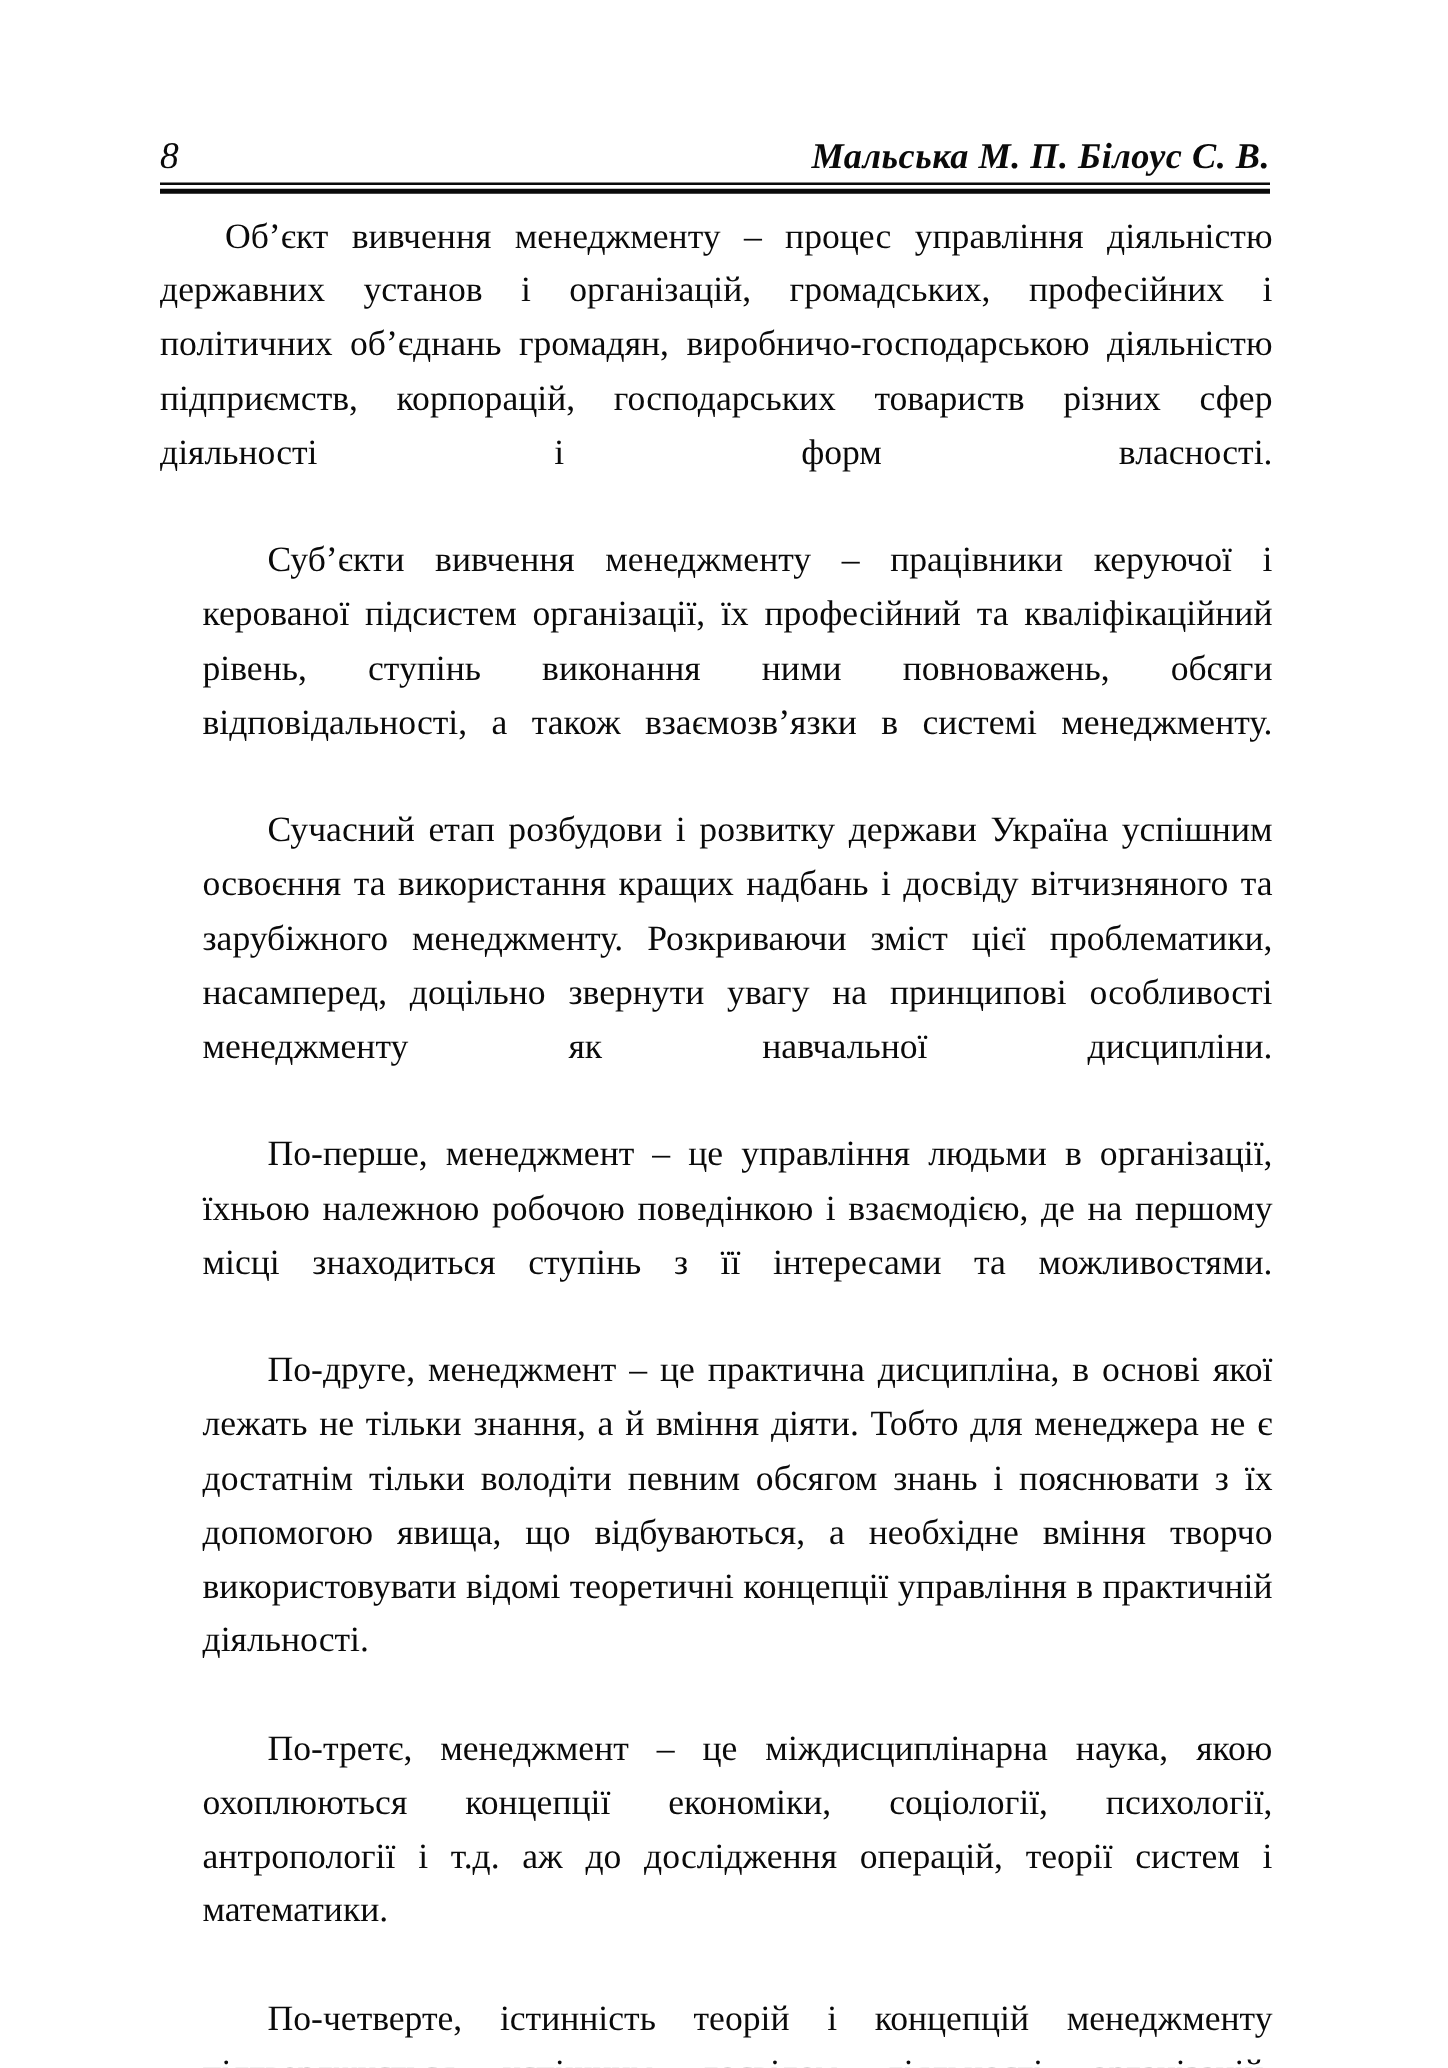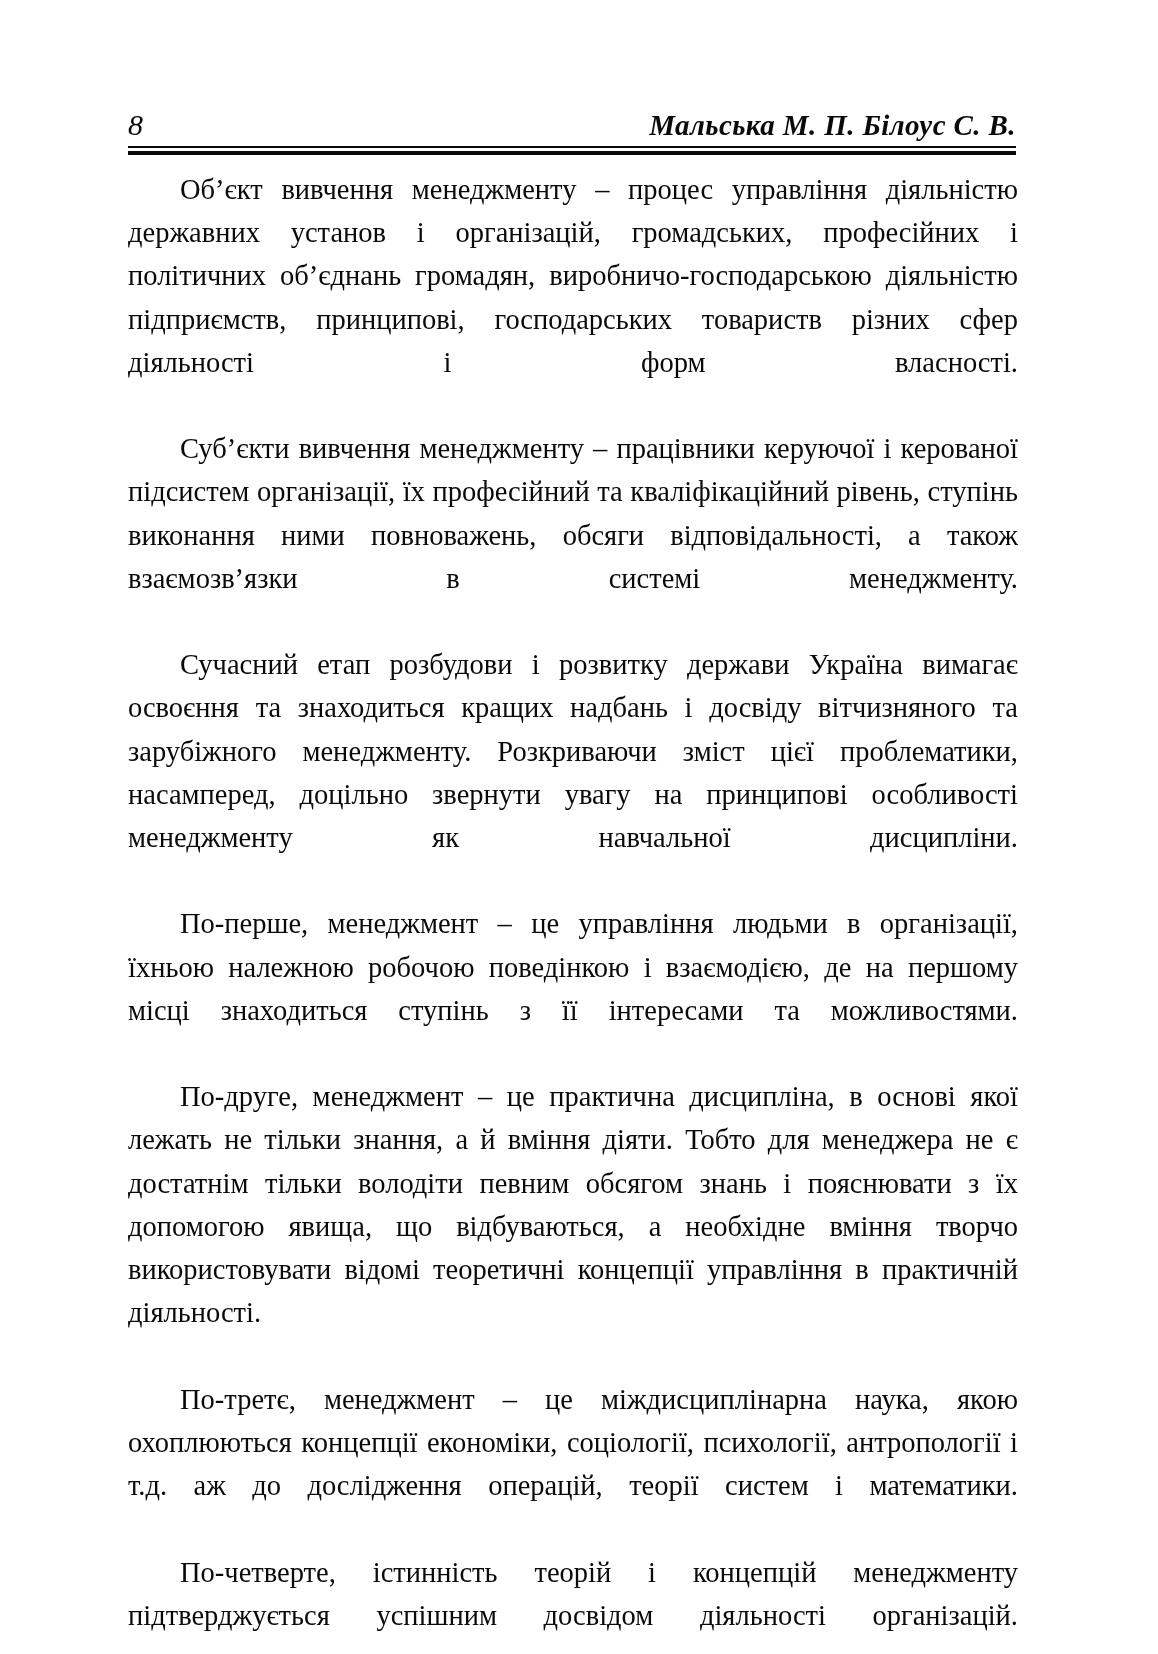--- a/index.html
+++ b/index.html
@@ -75,20 +75,21 @@
     margin: 0;
     font-size: 28.5px;
     line-height: 43.2px;
     text-align: justify;
     text-indent: 52px;
     hyphens: manual;
     word-spacing: 0.2px;
   }
   .para + .para {
     margin-top: 0;
+    margin-left: 34px;
   }
   
   .para::after {
     content: "";
     display: inline-block;
     width: 100%;
   }
 </style>
 </head>
 <body>
@@ -100,22 +101,22 @@
     <span class="head-title">Мальська М. П. Білоус С. В.</span>
   </div>
 
   <div class="rule-wrap">
     <div class="rule-thin"></div>
     <div class="rule-gap"></div>
     <div class="rule-thick"></div>
   </div>
 
   <div class="body-col">
-    <p class="para">Об’єкт вивчення менеджменту – процес управління діяльністю державних установ і організацій, громадських, професійних і політичних об’єднань громадян, виробничо-господарською діяльністю підприємств, принципові, господарських товариств різних сфер діяльності і форм власності.</p>
+    <p class="para">Об’єкт вивчення менеджменту – процес управління діяльністю державних установ і організацій, громадських, професійних і політичних об’єднань громадян, виробничо-господарською діяльністю підприємств, корпорацій, господарських товариств різних сфер діяльності і форм власності.</p>
     <p class="para">Суб’єкти вивчення менеджменту – працівники керуючої і керованої підсистем організації, їх професійний та кваліфікаційний рівень, ступінь виконання ними повноважень, обсяги відповідальності, а також взаємозв’язки в системі менеджменту.</p>
-    <p class="para">Сучасний етап розбудови і розвитку держави Україна вимагає освоєння та знаходиться кращих надбань і досвіду вітчизняного та зарубіжного менеджменту. Розкриваючи зміст цієї проблематики, насамперед, доцільно звернути увагу на принципові особливості менеджменту як навчальної дисципліни.</p>
+    <p class="para">Сучасний етап розбудови і розвитку держави Україна успішним освоєння та використання кращих надбань і досвіду вітчизняного та зарубіжного менеджменту. Розкриваючи зміст цієї проблематики, насамперед, доцільно звернути увагу на принципові особливості менеджменту як навчальної дисципліни.</p>
     <p class="para">По-перше, менеджмент – це управління людьми в організації, їхньою належною робочою поведінкою і взаємодією, де на першому місці знаходиться ступінь з її інтересами та можливостями.</p>
     <p class="para">По-друге, менеджмент – це практична дисципліна, в основі якої лежать не тільки знання, а й вміння діяти. Тобто для менеджера не є достатнім тільки володіти певним обсягом знань і пояснювати з їх допомогою явища, що відбуваються, а необхідне вміння творчо використовувати відомі теоретичні концепції управління в практичній діяльності.</p>
     <p class="para">По-третє, менеджмент – це міждисциплінарна наука, якою охоплюються концепції економіки, соціології, психології, антропології і т.д. аж до дослідження операцій, теорії систем і математики.</p>
     <p class="para">По-четверте, істинність теорій і концепцій менеджменту підтверджується успішним досвідом діяльності організацій.</p>
   </div>
 
 </div>
 
 </body></html>

